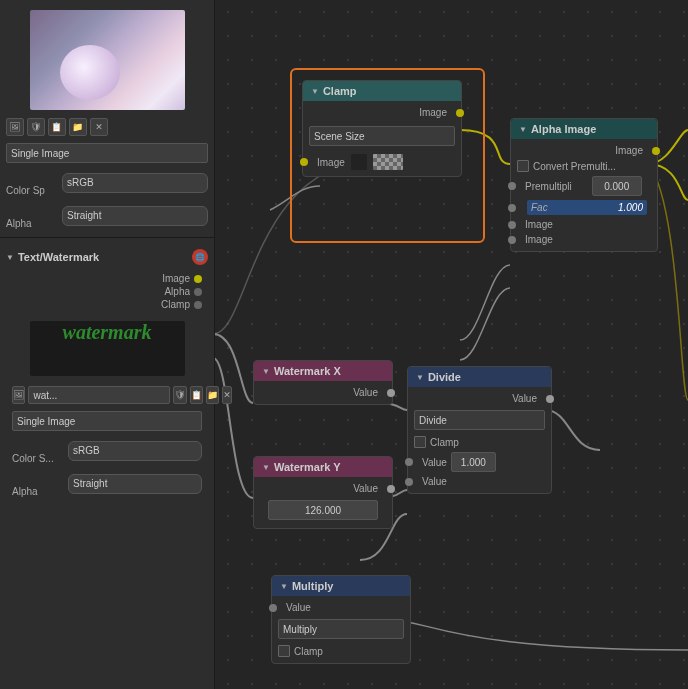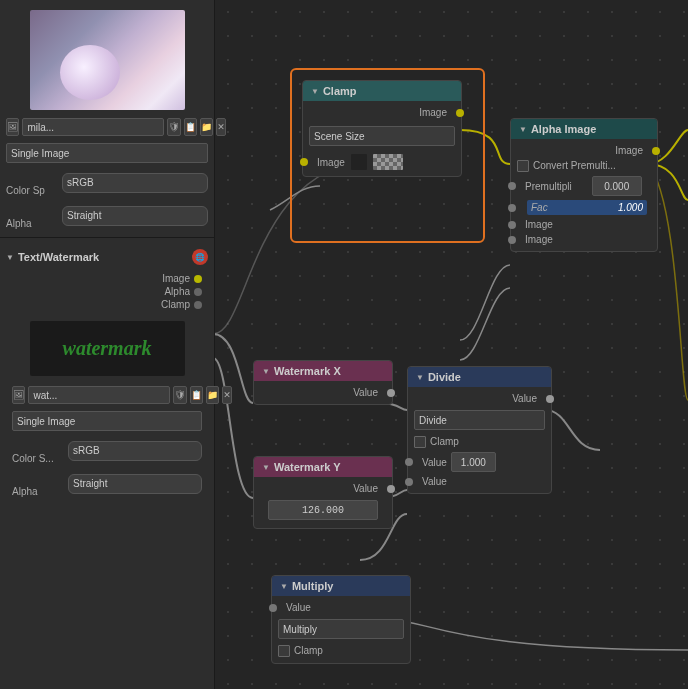--- a/index.html
+++ b/index.html
@@ -204,21 +204,20 @@
     .socket-dot.gray { background: #666; }
 
     
     .watermark-preview {
       width: 155px;
       height: 55px;
       margin: 6px auto;
       background: #1a1a1a;
       border-radius: 2px;
       display: flex;
-      align-items: center;
       justify-content: center;
     }
 
     .watermark-text {
       font-family: serif;
       font-size: 20px;
       color: #2d8a2d;
       font-weight: bold;
       font-style: italic;
     }
@@ -307,20 +306,21 @@
       color: #ccc;
       font-size: 10px;
       width: 100%;
       height: 20px;
       appearance: none;
       cursor: pointer;
     }
 
     .node-checkbox-row {
       display: flex;
+      align-items: center;
       gap: 4px;
       padding: 2px 0;
     }
 
     .node-checkbox {
       width: 12px; height: 12px;
       background: #3a3a3a;
       border: 1px solid #666;
       border-radius: 1px;
     }
@@ -417,21 +417,20 @@
 <div class="selected-outline" style="left: 290px; top: 68px; width: 195px; height: 175px;"></div>
 
 <div class="left-panel">
 
   <div class="image-preview">
     <div class="image-preview-bubble"></div>
   </div>
 
   <div class="controls-row">
     <div class="icon-btn image-icon">🖼</div>
-    <input class="name-field" type="text" value="mila..." style="">
     <div class="icon-btn">🛡</div>
     <div class="icon-btn">📋</div>
     <div class="icon-btn">📁</div>
     <div class="icon-btn">✕</div>
   </div>
 
   <div class="select-row">
     <select class="select-field">
       <option>Single Image</option>
     </select>
@@ -592,21 +591,21 @@
 <div class="node" style="left: 253px; top: 456px; width: 135px;">
   <div class="node-header pink">
     <span class="collapse-arrow">▼</span>
     <span>Watermark Y</span>
   </div>
   <div class="node-body">
     <div class="node-socket-row right" style="position:relative; padding-right:8px;">
       <span class="node-label">Value</span>
       <div class="node-socket gray-light right" style="right:-9px; top:50%; transform:translateY(-50%);"></div>
     </div>
-    <div style="margin:4px 8px;font-family:Liberation Mono, monospace;">
+    <div style="margin:4px 8px;">
       <div class="node-value-field">126.000</div>
     </div>
   </div>
 </div>
 
 <div class="node" style="left: 407px; top: 366px; width: 145px;">
   <div class="node-header blue">
     <span class="collapse-arrow">▼</span>
     <span>Divide</span>
   </div>

